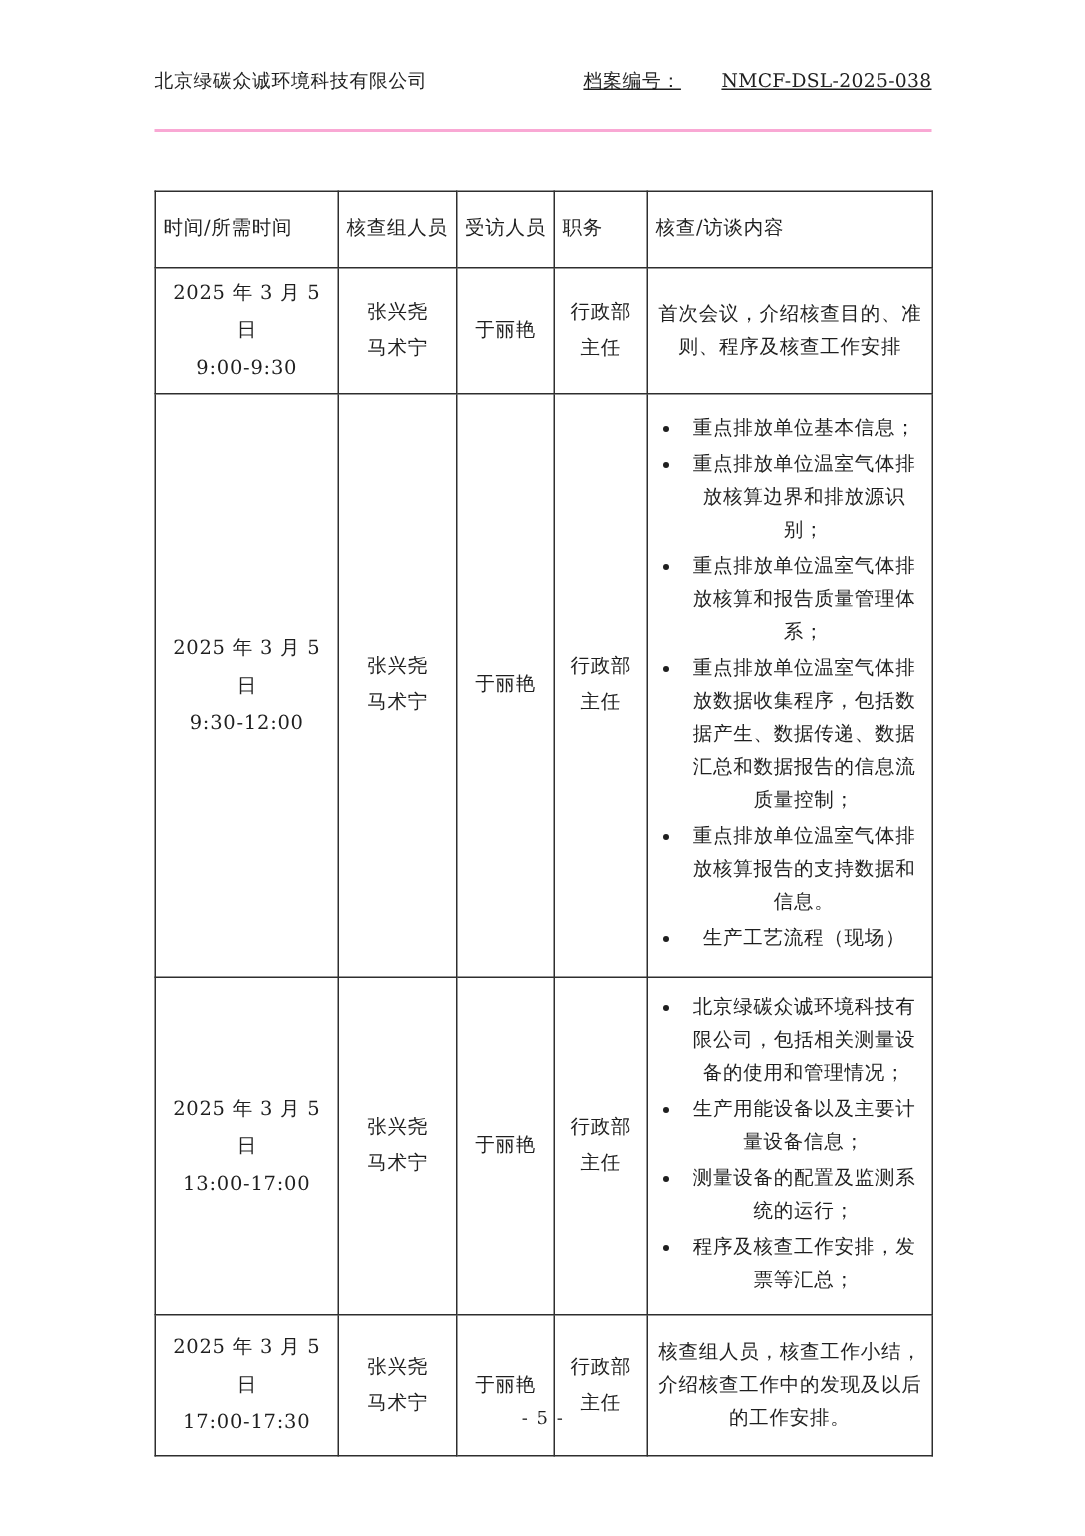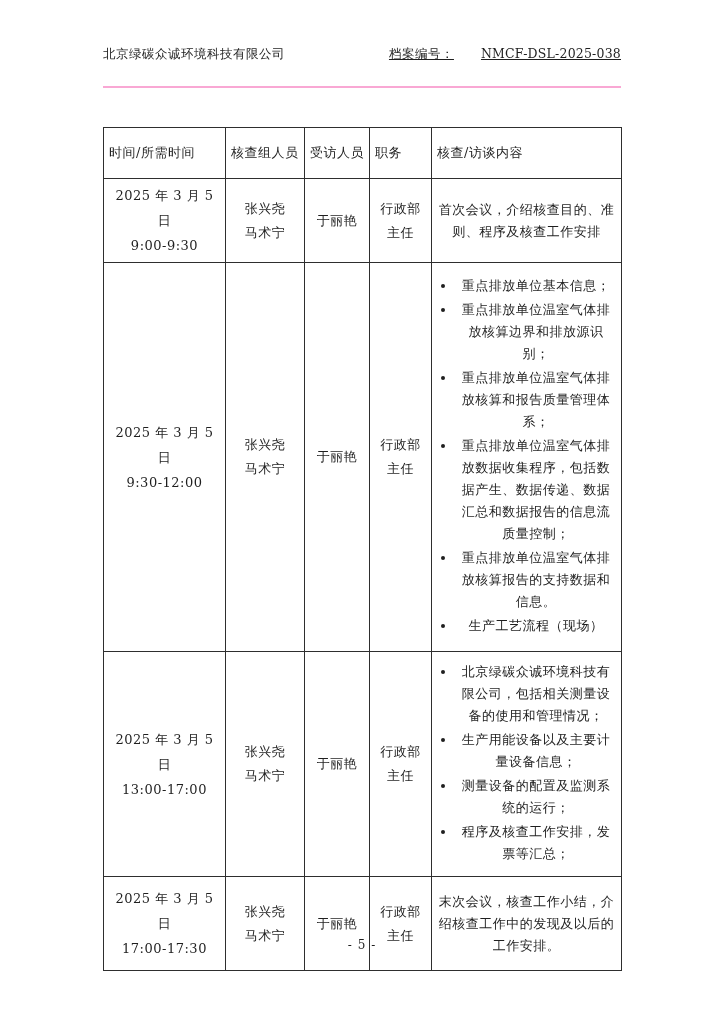--- a/index.html
+++ b/index.html
@@ -174,19 +174,19 @@
         </td>
         <td class="center">
           <div>张兴尧</div>
           <div>马术宁</div>
         </td>
         <td class="center">于丽艳</td>
         <td class="center">
           <div>行政部</div>
           <div>主任</div>
         </td>
-        <td class="content centered">末次会议，核查工作小结，介绍核查工作中的发现及以后的工作安排。</td>
+        <td class="content centered">核查组人员，核查工作小结，介绍核查工作中的发现及以后的工作安排。</td>
       </tr>
     </tbody>
   </table>
 
   <div class="doc-footer">- 5 -</div>
 </div>
 
 </body></html>

